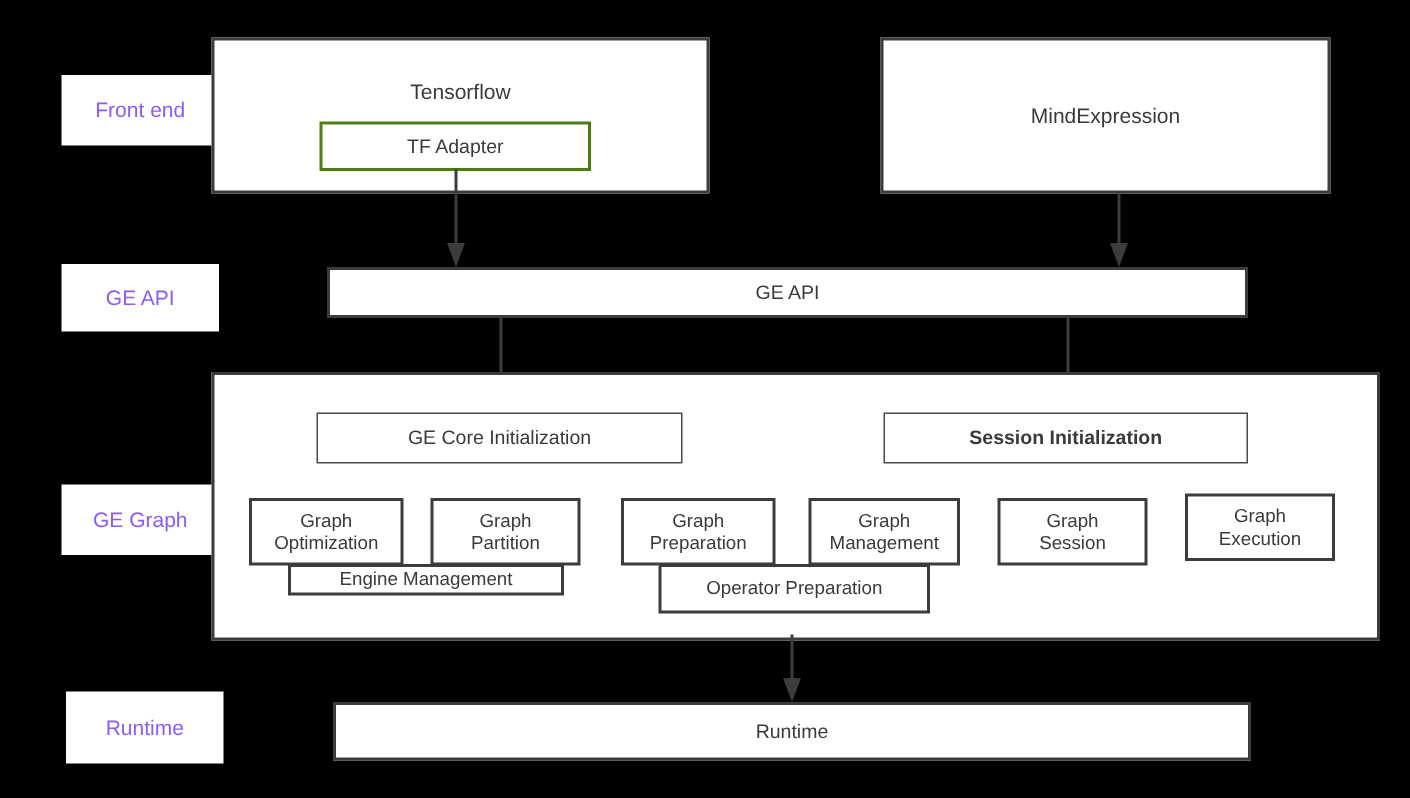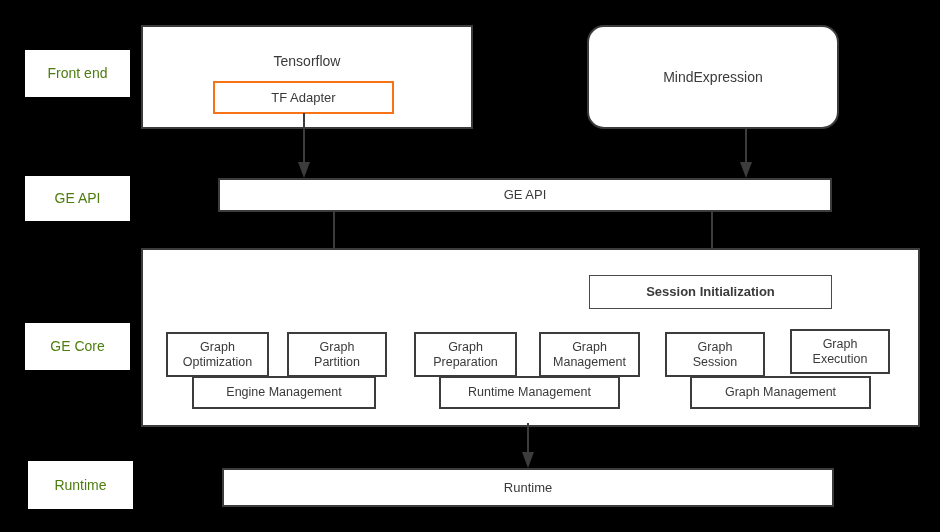--- a/index.html
+++ b/index.html
@@ -24,25 +24,26 @@
     align-items: center;
     justify-content: center;
     text-align: center;
     line-height: 1.18;
     box-sizing: border-box;
   }
   
   .tier-label {
     border: none;
     font-size: 14px;
-    color: #4d7c0f;
+    color: #8b5cf6;
+    margin-left: 16px;
   }
   
   .node {
-    border: 2px solid #f97316;
+    border: 2px solid #4d7c0f;
     font-size: 13px;
   }
   .node-thin {
     border: 1.5px solid #4a4a4a;
   }
   
   .container-frontend {
     border: 2px solid #3c3c3c;
     align-items: flex-start;
     justify-content: center;
@@ -94,36 +95,36 @@
 
   <div class="box tier-label" style="left:25px; top:50px; width:105px; height:47px;">
     <span>Front end</span>
   </div>
 
   <div class="box tier-label" style="left:25px; top:176px; width:105px; height:45px;">
     <span>GE API</span>
   </div>
 
   <div class="box tier-label" style="left:25px; top:323px; width:105px; height:47px;">
-    <span>GE Core</span>
+    <span>GE Graph</span>
   </div>
 
   <div class="box tier-label" style="left:28px; top:461px; width:105px; height:48px;">
     <span>Runtime</span>
   </div>
 
   <div class="box container-frontend" style="left:141px; top:25px; width:332px; height:104px;">
     <span>Tensorflow</span>
   </div>
 
   <div class="box node" style="left:213px; top:81px; width:181px; height:33px;">
     <span>TF Adapter</span>
   </div>
 
-  <div class="box container-mid" style="left:587px; top:25px; width:252px; height:104px;border-radius:17px;">
+  <div class="box container-mid" style="left:587px; top:25px; width:300px; height:104px;">
     <span>MindExpression</span>
   </div>
 
   <div class="conn" style="left:295px; top:113px; width:18px; height:66px;">
     <svg width="18" height="66" viewBox="0 0 18 66">
       <line x1="9" y1="0" x2="9" y2="52" stroke="#3c3c3c" stroke-width="2"></line>
       <polygon points="9,65 3,49 15,49" fill="#3c3c3c"></polygon>
     </svg>
   </div>
 
@@ -147,20 +148,23 @@
 
   <div class="conn" style="left:703px; top:212px; width:18px; height:64px;">
     <svg width="18" height="64" viewBox="0 0 18 64">
       <line x1="9" y1="0" x2="9" y2="50" stroke="#3c3c3c" stroke-width="2"></line>
       <polygon points="9,63 3,47 15,47" fill="#3c3c3c"></polygon>
     </svg>
   </div>
 
   <div class="core-frame" style="position:absolute; left:141px; top:248px; width:775px; height:175px;"></div>
 
+  <div class="box node-thin" style="left:211px; top:275px; width:244px; height:34px; font-size:13px;">
+    <span>GE Core Initialization</span>
+  </div>
 
   <div class="box node-thin" style="left:589px; top:275px; width:243px; height:34px; font-size:13px;font-weight:bold;">
     <span>Session Initialization</span>
   </div>
 
   <div class="box small-node" style="left:166px; top:321px; width:103px; height:45px;">
     <span class="node-label"><span>Graph</span><br><span>Optimization</span></span>
   </div>
 
   <div class="box small-node" style="left:287px; top:321px; width:100px; height:45px;">
@@ -176,31 +180,28 @@
   </div>
 
   <div class="box small-node" style="left:665px; top:321px; width:100px; height:45px;">
     <span class="node-label"><span>Graph</span><br><span>Session</span></span>
   </div>
 
   <div class="box small-node" style="left:790px; top:318px; width:100px; height:45px;">
     <span class="node-label"><span>Graph</span><br><span>Execution</span></span>
   </div>
 
-  <div class="box mgmt-node" style="left:192px; top:376px; width:184px; height:33px;">
+  <div class="box mgmt-node" style="left:192px; top:376px; width:184px; height:21px;">
     <span>Engine Management</span>
   </div>
 
   <div class="box mgmt-node" style="left:439px; top:376px; width:181px; height:33px;">
-    <span>Runtime Management</span>
-  </div>
-
-  <div class="box mgmt-node" style="left:690px; top:376px; width:181px; height:33px;">
-    <span>Graph Management</span>
-  </div>
+    <span>Operator Preparation</span>
+  </div>
+
 
   <div class="conn" style="left:519px; top:423px; width:18px; height:46px;">
     <svg width="18" height="46" viewBox="0 0 18 46">
       <line x1="9" y1="0" x2="9" y2="32" stroke="#3c3c3c" stroke-width="2"></line>
       <polygon points="9,45 3,29 15,29" fill="#3c3c3c"></polygon>
     </svg>
   </div>
 
   <div class="box bar" style="left:222px; top:468px; width:612px; height:39px;">
     <span>Runtime</span>

